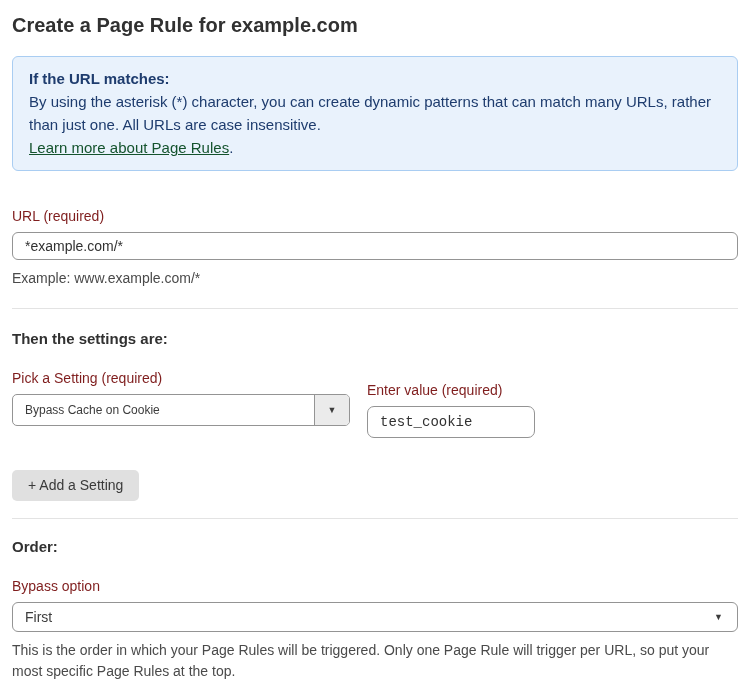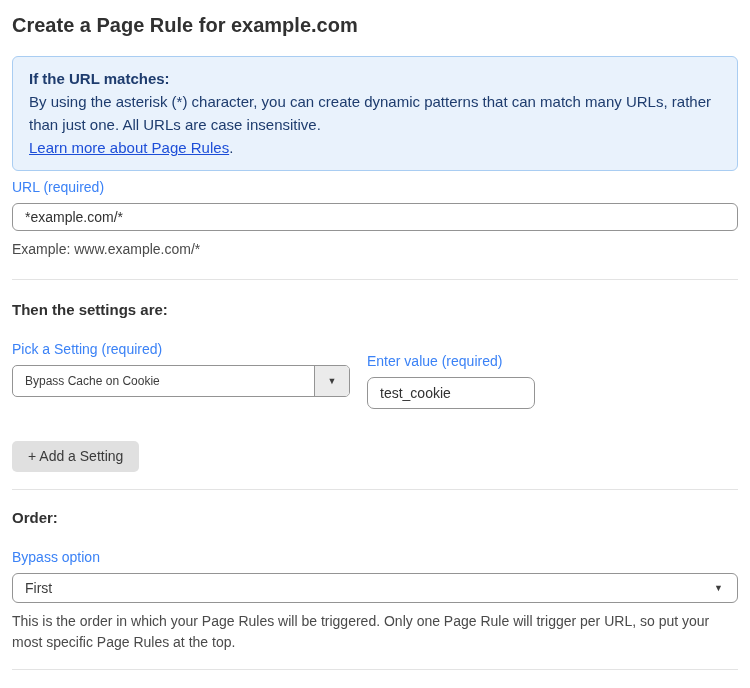--- a/index.html
+++ b/index.html
@@ -24,32 +24,32 @@
     line-height: 24px;
   }
   .info-box {
     background: #e9f2fc;
     border: 1px solid #a9cdf2;
     border-radius: 6px;
     padding: 10px 16px 11px 16px;
     color: #1e3c6e;
     font-size: 15px;
     line-height: 23px;
-    margin-bottom: 8px;
+    margin-bottom: 37px;
   }
   .info-heading { font-weight: bold; }
   .info-link {
-    color: #1d4ed8;
+    color: #14532d;
     text-decoration: underline;
     cursor: pointer;
   }
   .field-label {
     display: block;
     font-size: 14px;
-    color: #3b82f6;
+    color: #7f1d1d;
     margin-bottom: 8px;
     line-height: 16px;
   }
   .text-input {
     display: block;
     width: 100%;
     height: 28px;
     border: 1px solid #949494;
     border-radius: 6px;
     padding: 0 12px;
@@ -114,21 +114,21 @@
   }
   .value-input {
     display: block;
     width: 168px;
     height: 32px;
     border: 1px solid #949494;
     border-radius: 7px;
     padding: 0 12px;
     font-size: 14px;
     color: #313131;
-    font-family: Liberation Sans, sans-serif;
+    font-family: Liberation Mono, monospace;
     background: #ffffff;
     outline: none;
   }
   .gray-btn {
     height: 31px;
     padding: 0 16px;
     background: #e0e0e0;
     border: none;
     border-radius: 5px;
     font-size: 14px;

